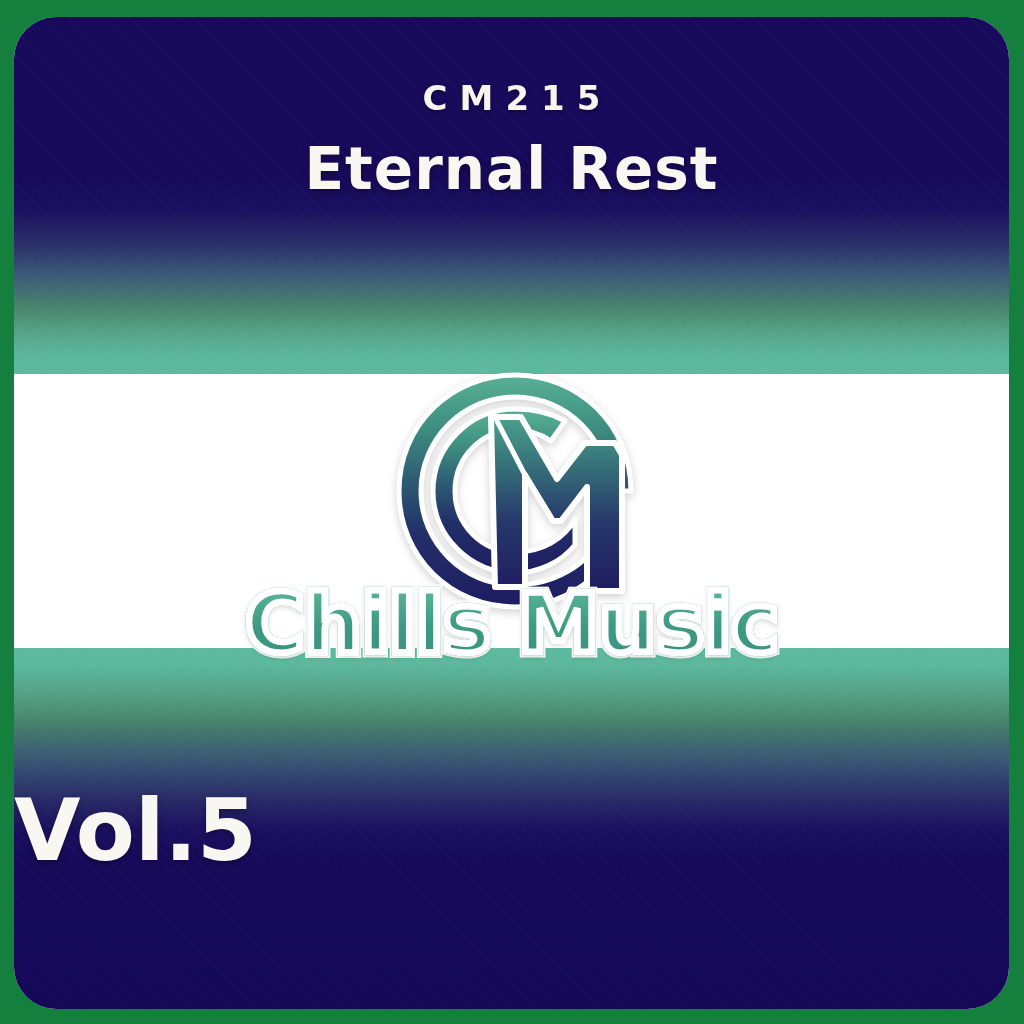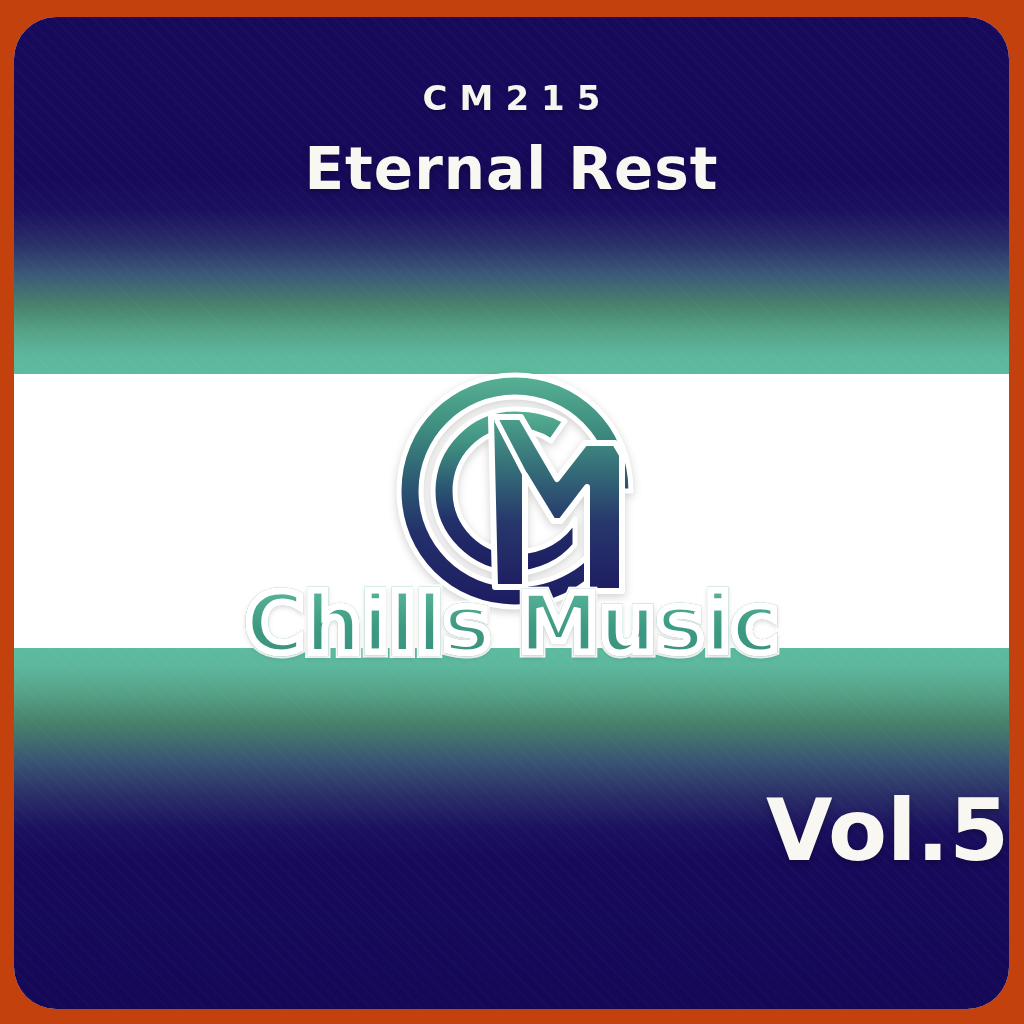--- a/index.html
+++ b/index.html
@@ -12,21 +12,21 @@
     overflow: hidden;
   }
   body {
     font-family: "Liberation Sans", sans-serif;
   }
 
   #cover {
     position: relative;
     width: 1024px;
     height: 1024px;
-    background: #c2410c;
+    background: #15803d;
   }
 
   
   .art-card {
     position: absolute;
     left: 14px;
     top: 17px;
     width: 995px;
     height: 992px;
     border-radius: 42px;
@@ -127,21 +127,21 @@
     line-height: 1.05;
     text-shadow: 0 3px 7px rgba(0,0,0,0.30);
   }
 
   
   .volume-label {
     position: absolute;
     left: 0;
     right: 0;
     top: 768px;
-    text-align: right;
+    text-align: left;
     color: #f9f7f2;
     font-family: "DejaVu Sans", sans-serif;
     font-size: 86px;
     font-weight: bold;
     letter-spacing: 0px;
     line-height: 1.05;
     text-shadow: 0 3px 7px rgba(0,0,0,0.30);
   }
 
   

